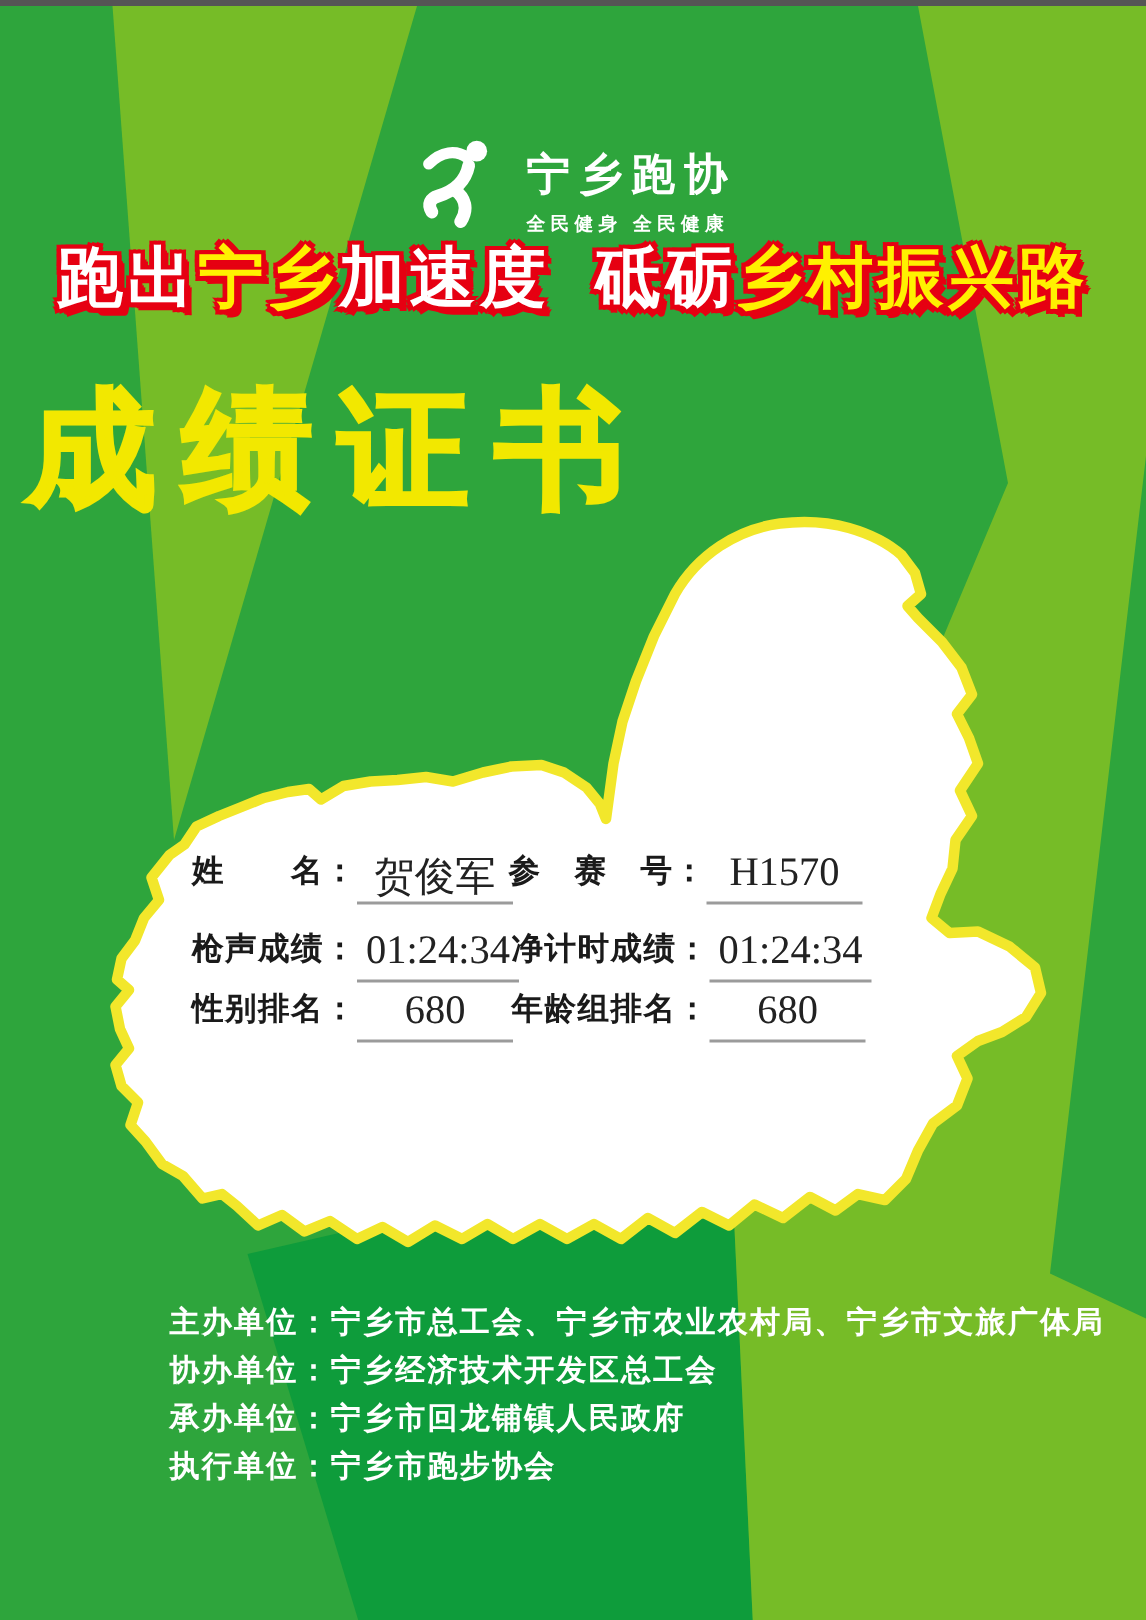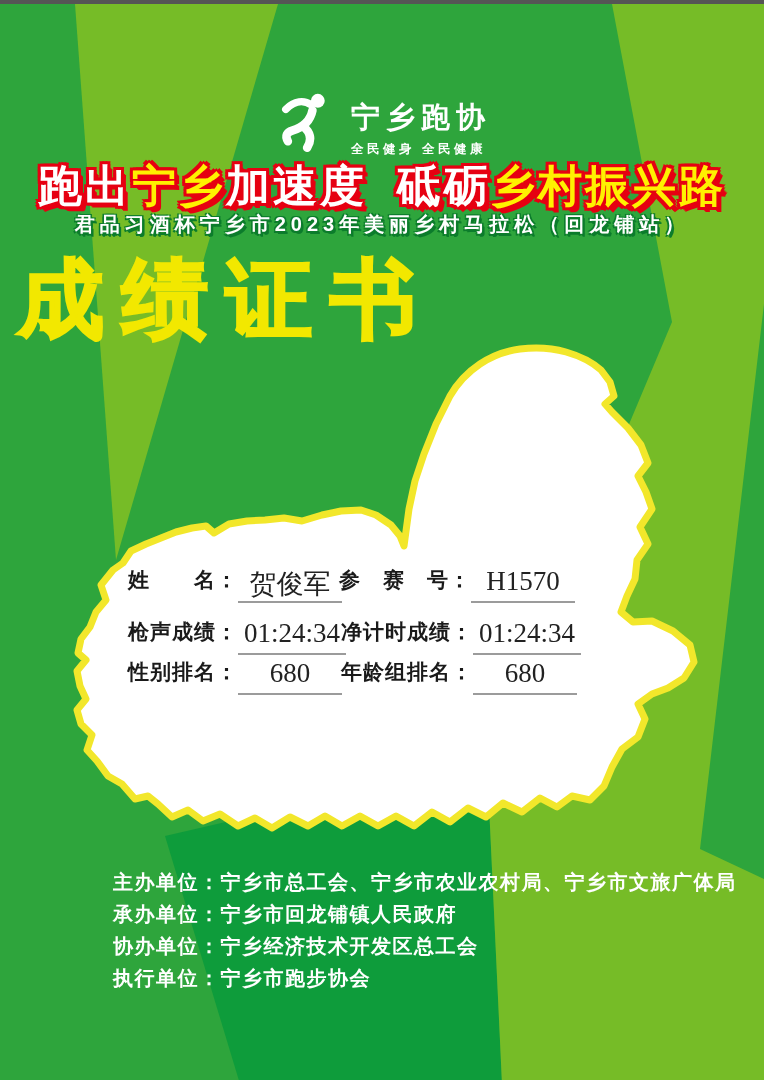--- a/index.html
+++ b/index.html
@@ -114,21 +114,20 @@
     <div class="logo-txt">
       <div class="org-name">宁乡跑协</div>
       <div class="tagline">全民健身 全民健康</div>
     </div>
   </div>
 
   <div class="slogan">
     <span class="seg-white">跑出</span><span class="seg-yellow">宁乡</span><span class="seg-white seg-gap">加速度</span><span class="seg-white">砥砺</span><span class="seg-yellow">乡村振兴路</span>
   </div>
 
-  <div class="event-line">君品习酒杯宁乡市2023年美丽乡村马拉松（回龙铺站）</div>
 
   <div class="cert-title">成绩证书</div>
 
   <div class="field f-name">
     <span class="lbl">姓　　名：</span>
     <span class="val w100">贺俊军</span>
   </div>
   <div class="field f-bib">
     <span class="lbl">参　赛　号：</span>
     <span class="val w100">H1570</span>
@@ -145,18 +144,18 @@
     <span class="lbl">性别排名：</span>
     <span class="val w100">680</span>
   </div>
   <div class="field f-age">
     <span class="lbl">年龄组排名：</span>
     <span class="val w100">680</span>
   </div>
 
   <div class="footer">
     <div class="line"><span>主办单位：</span><span>宁乡市总工会、宁乡市农业农村局、宁乡市文旅广体局</span></div>
+    <div class="line"><span>协办单位：</span><span>宁乡经济技术开发区总工会</span></div>
     <div class="line"><span>承办单位：</span><span>宁乡市回龙铺镇人民政府</span></div>
-    <div class="line"><span>协办单位：</span><span>宁乡经济技术开发区总工会</span></div>
     <div class="line"><span>执行单位：</span><span>宁乡市跑步协会</span></div>
   </div>
 
 </div>
 
 </body></html>

